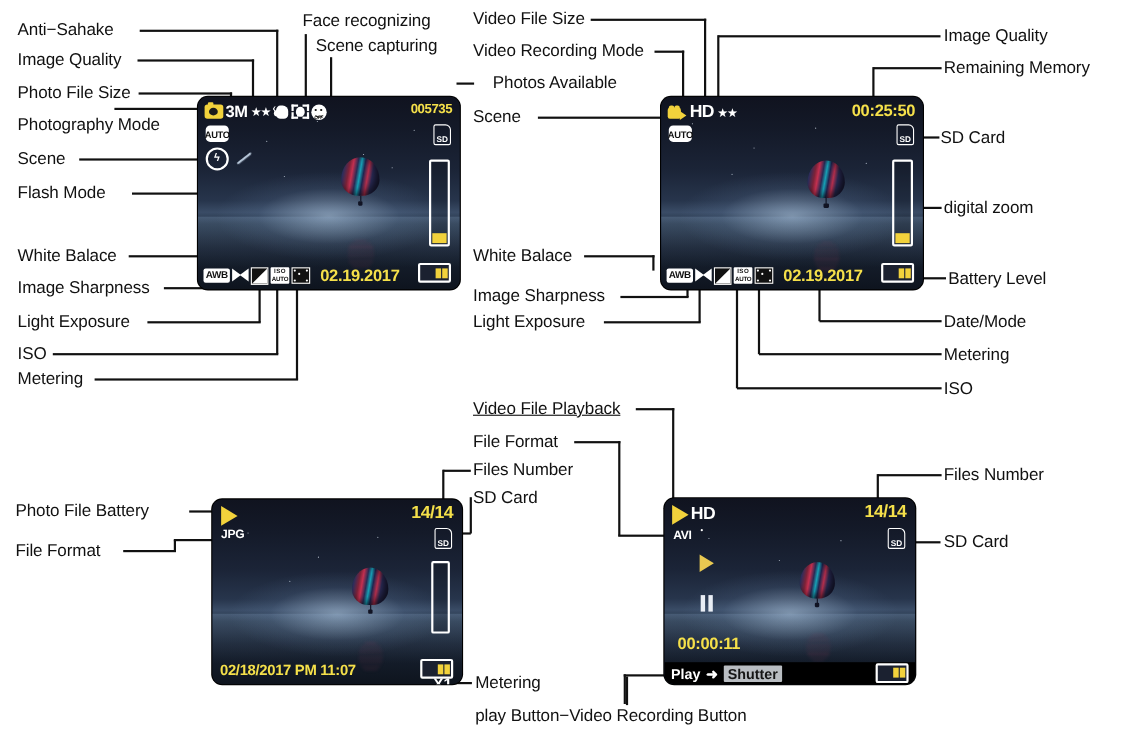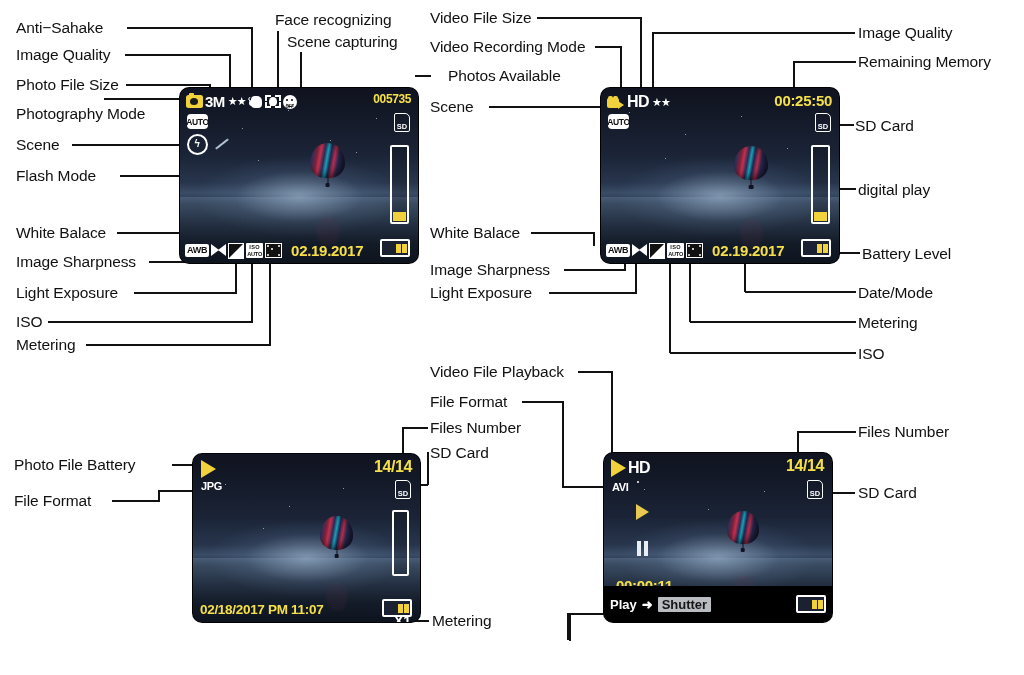--- a/index.html
+++ b/index.html
@@ -187,21 +187,21 @@
   .fmt{color:#fff;font-size:11px;font-weight:bold;letter-spacing:-.3px;}
   .xzoom{color:#fff;font-weight:bold;font-size:14px;}
   .frames{color:#f5e04a;font-weight:bold;font-size:16px;letter-spacing:-.4px;}
   .vtime{color:#f5e04a;font-weight:bold;font-size:15px;letter-spacing:-.3px;}
 
   .ctrlrow{position:absolute;left:8px;bottom:28px;display:flex;align-items:center;gap:21px;flex-direction:column;}
   .btn-play{width:0;height:0;border-top:8px solid transparent;border-bottom:8px solid transparent;border-left:13px solid #e8c851;}
   .btn-pause{display:flex;gap:2.5px;}
   .btn-pause i{width:4px;height:15px;background:#e9eef5;display:block;}
   .bottombar{
-    position:absolute;left:0;right:0;bottom:0;height:36px;background:#000;
+    position:absolute;left:0;right:0;bottom:0;height:20px;background:#000;
     display:flex;align-items:center;padding:0 6px;gap:5px;
   }
   .bb-play{color:#fff;font-weight:bold;font-size:13px;}
   .bb-arrow{color:#fff;font-size:13px;font-weight:bold;}
   .bb-shutter{background:#b9bdc2;color:#151515;font-weight:bold;font-size:13px;padding:0 4px;border-radius:1px;}
 </style>
 </head>
 <body>
 
 <div class="diagram">
@@ -281,21 +281,21 @@
 
   <div class="ln h" style="left:564px;top:269px;width:62px;"></div>
   <div class="ln v" style="left:624px;top:258px;height:12px;"></div>
 
   <div class="ln h" style="left:549px;top:292px;width:88px;"></div>
   <div class="ln v" style="left:635px;top:258px;height:35px;"></div>
 
   <div class="lbl" style="left:858px;top:24px;">Image Quality</div>
   <div class="lbl" style="left:858px;top:53px;">Remaining Memory</div>
   <div class="lbl" style="left:855px;top:117px;">SD Card</div>
-  <div class="lbl" style="left:858px;top:181px;">digital play</div>
+  <div class="lbl" style="left:858px;top:181px;">digital zoom</div>
   <div class="lbl" style="left:862px;top:245px;">Battery Level</div>
   <div class="lbl" style="left:858px;top:284px;">Date/Mode</div>
   <div class="lbl" style="left:858px;top:314px;">Metering</div>
   <div class="lbl" style="left:858px;top:345px;">ISO</div>
 
   <div class="ln h" style="left:653px;top:32px;width:202px;"></div>
   <div class="ln v" style="left:652px;top:32px;height:63px;"></div>
 
   <div class="ln h" style="left:794px;top:61px;width:62px;"></div>
   <div class="ln v" style="left:793px;top:61px;height:34px;"></div>
@@ -306,21 +306,21 @@
 
   <div class="ln h" style="left:745px;top:291px;width:111px;"></div>
   <div class="ln v" style="left:744px;top:259px;height:33px;"></div>
 
   <div class="ln h" style="left:690px;top:321px;width:166px;"></div>
   <div class="ln v" style="left:689px;top:259px;height:63px;"></div>
 
   <div class="ln h" style="left:670px;top:352px;width:186px;"></div>
   <div class="ln v" style="left:669px;top:259px;height:94px;"></div>
 
-  <div class="lbl" style="left:430px;top:363px;">Video File Playback</div>
+  <div class="lbl" style="left:430px;top:363px;text-decoration:underline;">Video File Playback</div>
   <div class="lbl" style="left:430px;top:393px;">File Format</div>
   <div class="lbl" style="left:430px;top:419px;">Files Number</div>
   <div class="lbl" style="left:430px;top:444px;">SD Card</div>
 
   <div class="ln h" style="left:578px;top:371px;width:35px;"></div>
   <div class="ln v" style="left:611px;top:371px;height:95px;"></div>
 
   <div class="ln h" style="left:522px;top:401px;width:42px;"></div>
   <div class="ln v" style="left:562px;top:401px;height:86px;"></div>
   <div class="ln h" style="left:562px;top:486px;width:48px;"></div>
@@ -335,20 +335,21 @@
   <div class="lbl" style="left:14px;top:492px;">File Format</div>
 
   <div class="ln h" style="left:172px;top:464px;width:24px;"></div>
   <div class="ln h" style="left:112px;top:500px;width:48px;"></div>
   <div class="ln v" style="left:158px;top:491px;height:10px;"></div>
   <div class="ln h" style="left:158px;top:490px;width:38px;"></div>
 
   <div class="lbl" style="left:858px;top:423px;">Files Number</div>
   <div class="lbl" style="left:858px;top:484px;">SD Card</div>
   <div class="lbl" style="left:432px;top:612px;">Metering</div>
+  <div class="lbl" style="left:432px;top:642px;">play Button−Video  Recording Button</div>
 
   <div class="ln h" style="left:798px;top:431px;width:58px;"></div>
   <div class="ln v" style="left:797px;top:431px;height:32px;"></div>
 
   <div class="ln h" style="left:825px;top:492px;width:30px;"></div>
 
   <div class="ln h" style="left:405px;top:620px;width:24px;"></div>
 
   <div class="ln v" style="left:567px;top:613px;height:27px;"></div>
   <div class="ln h" style="left:567px;top:613px;width:40px;"></div>

